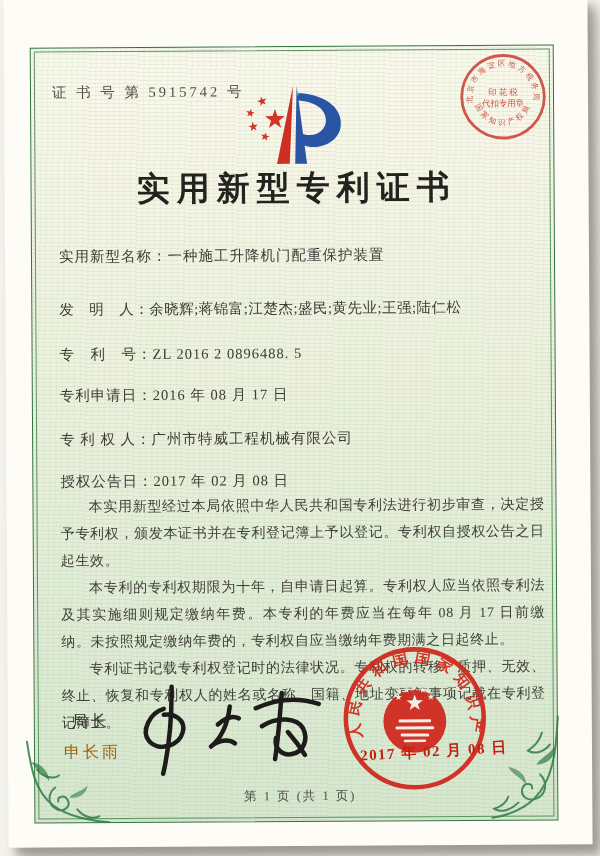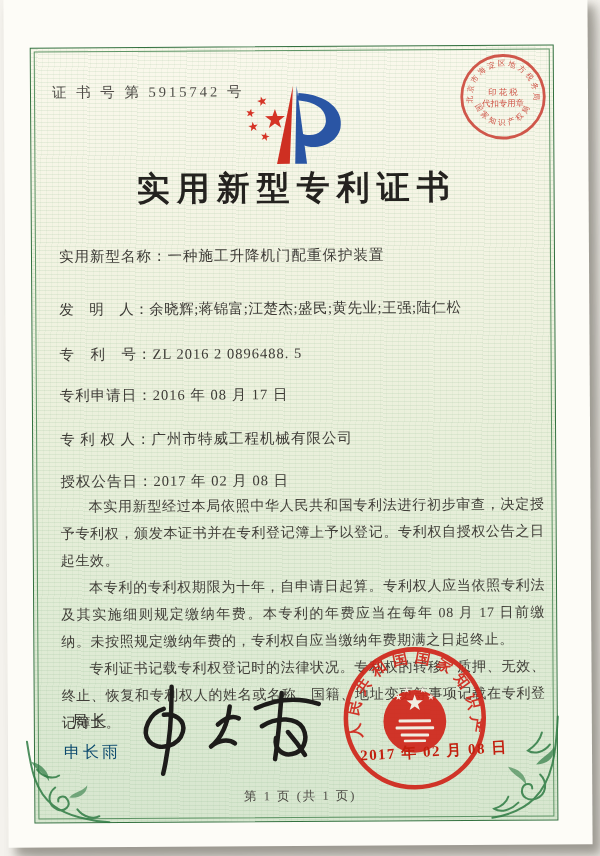--- a/index.html
+++ b/index.html
@@ -47,21 +47,21 @@
   .f-grantdate { top:473px; }
 
   .paragraphs {
     position:absolute; left:54px; top:494px; width:484px;
     font-size:14px; line-height:27px; color:#413f39; text-align:justify;
     letter-spacing:.6px;
   }
   .paragraphs p { text-indent:2em; }
 
   .director-title { position:absolute; left:56px; top:712px; font-size:16px; color:#34322e; letter-spacing:3px;padding-left:8px; }
-  .director-name  { position:absolute; left:56px; top:743px; font-size:16px; color:#0c4a6e; letter-spacing:3px; }
+  .director-name  { position:absolute; left:56px; top:743px; font-size:16px; color:#a16207; letter-spacing:3px; }
 
   .signature { position:absolute; left:118px; top:680px; width:210px; height:100px; }
 
   .cnipa-seal { position:absolute; left:333px; top:647px; width:148px; height:148px; opacity:.92; }
   .seal-date {
     position:absolute; left:352px; top:745px; font-size:15px; font-weight:bold;
     color:#c2200f; letter-spacing:1.5px; transform:rotate(-3deg); white-space:nowrap;
   }
 
   .tax-stamp { position:absolute; left:454px; top:55px; width:90px; height:90px; opacity:.88; }

